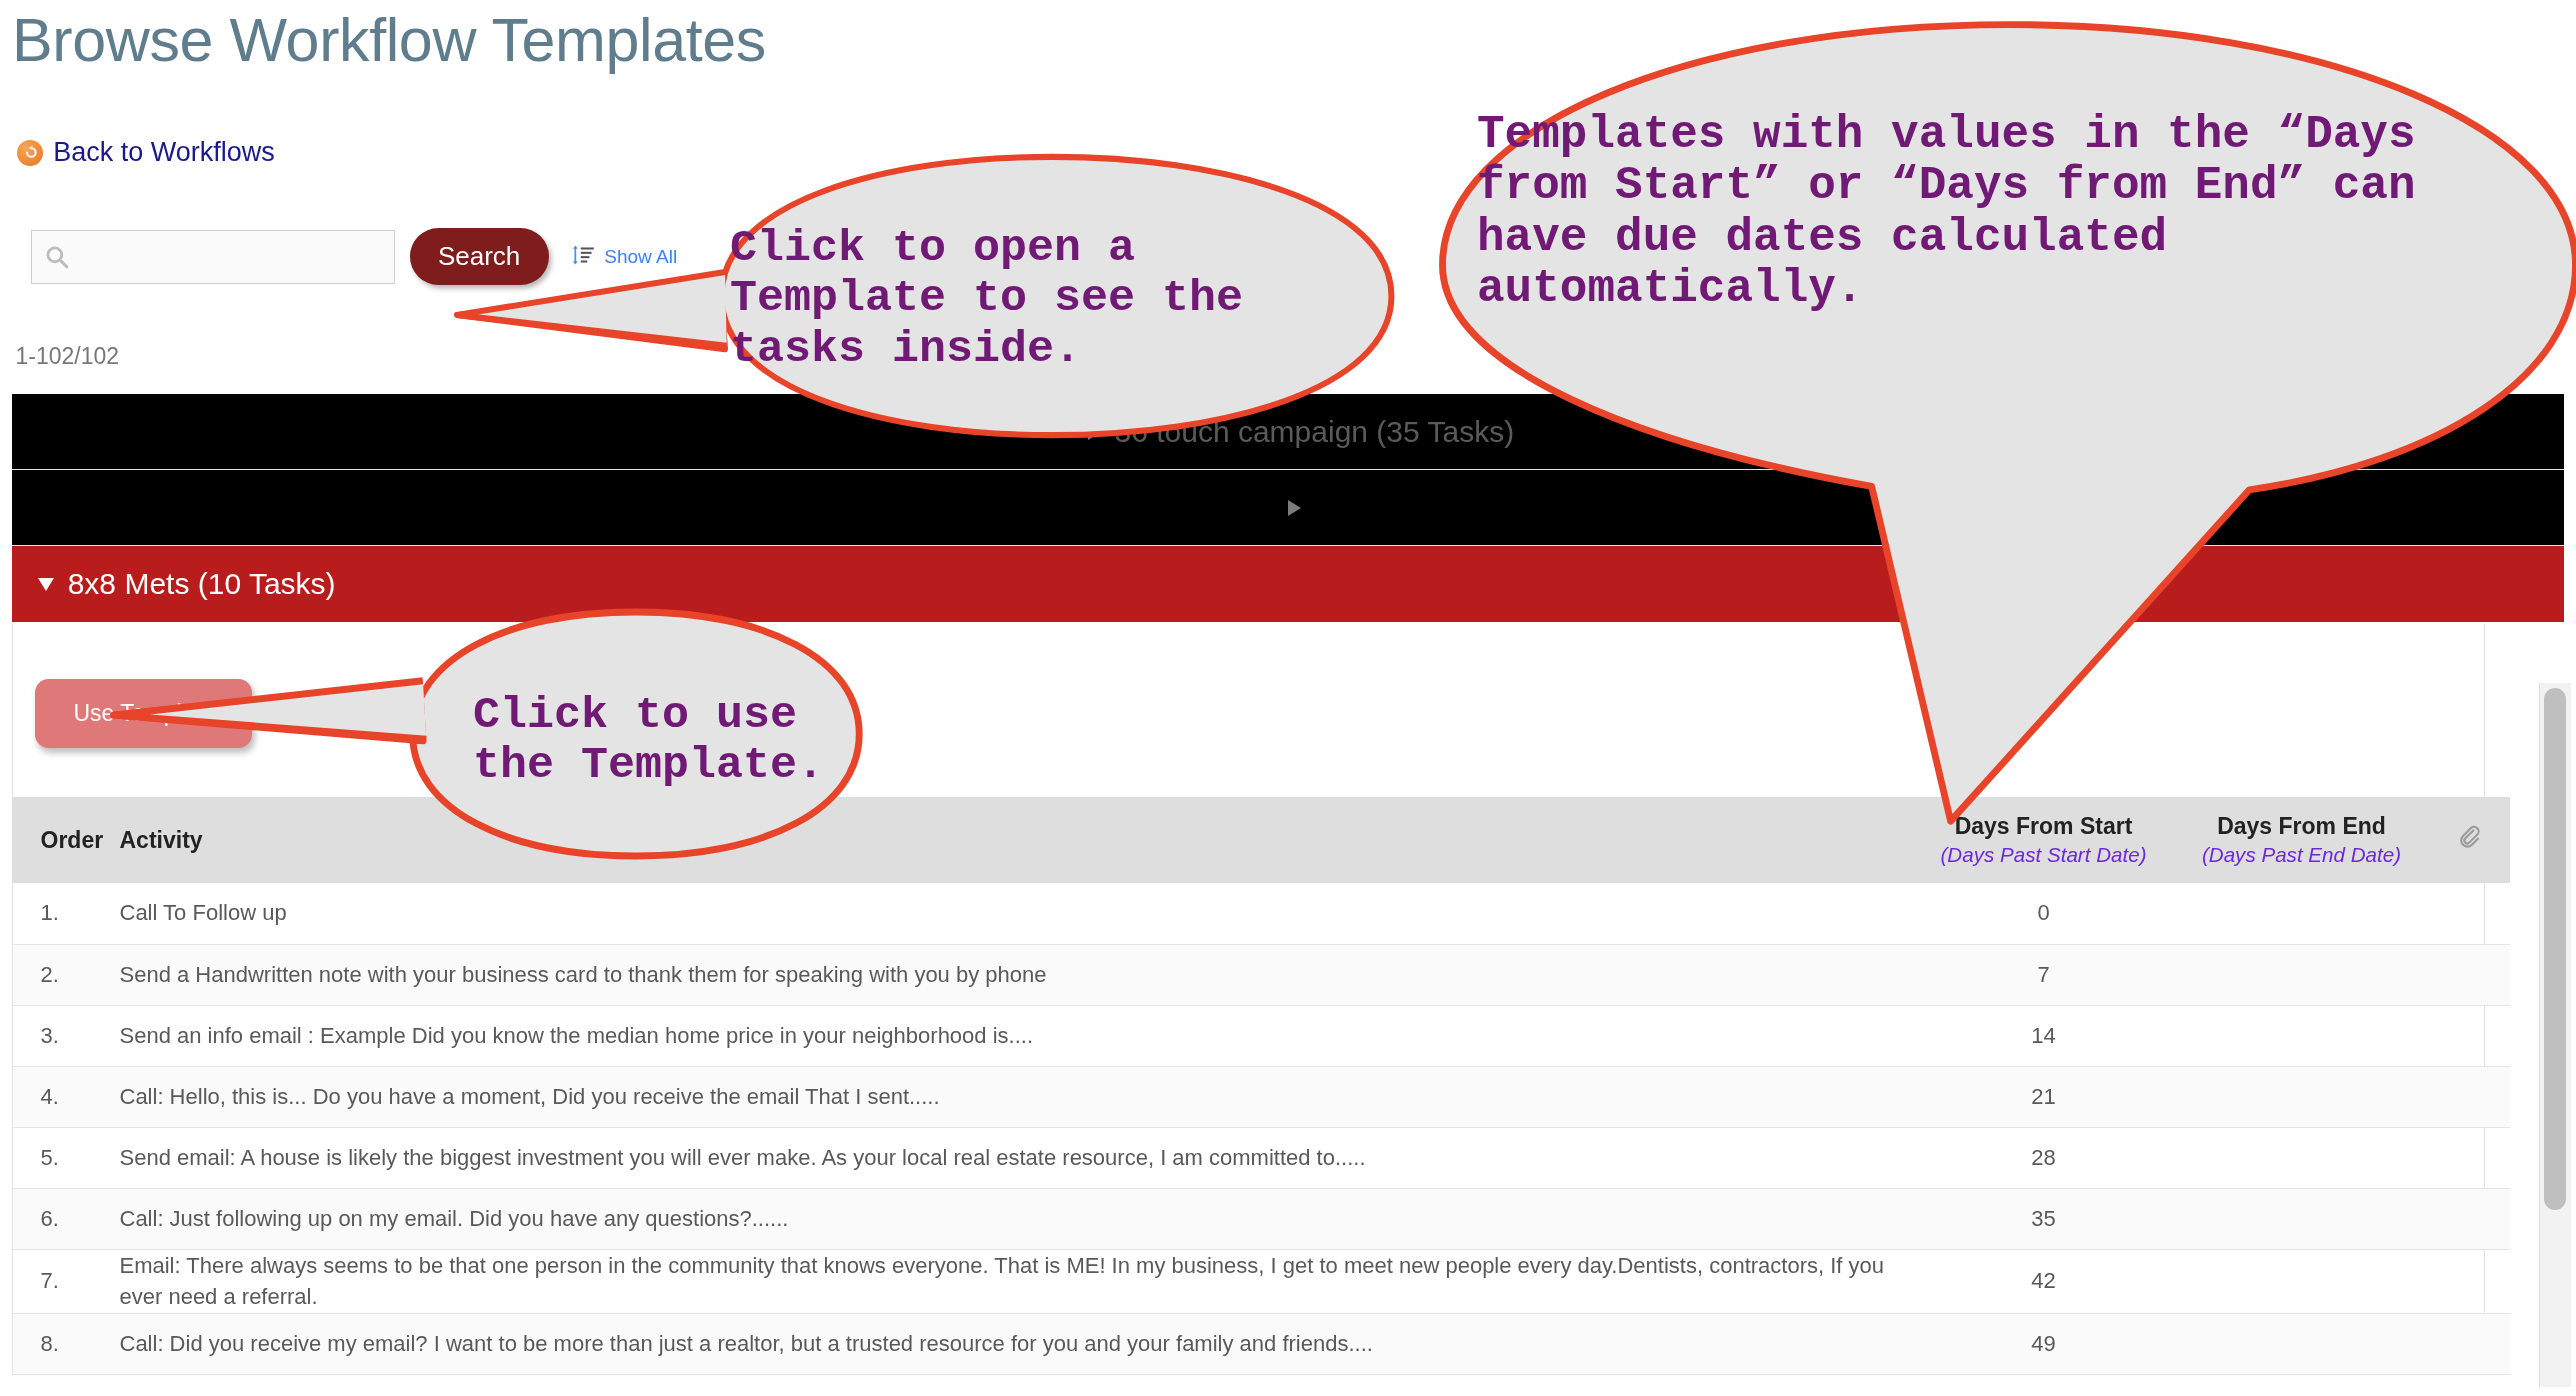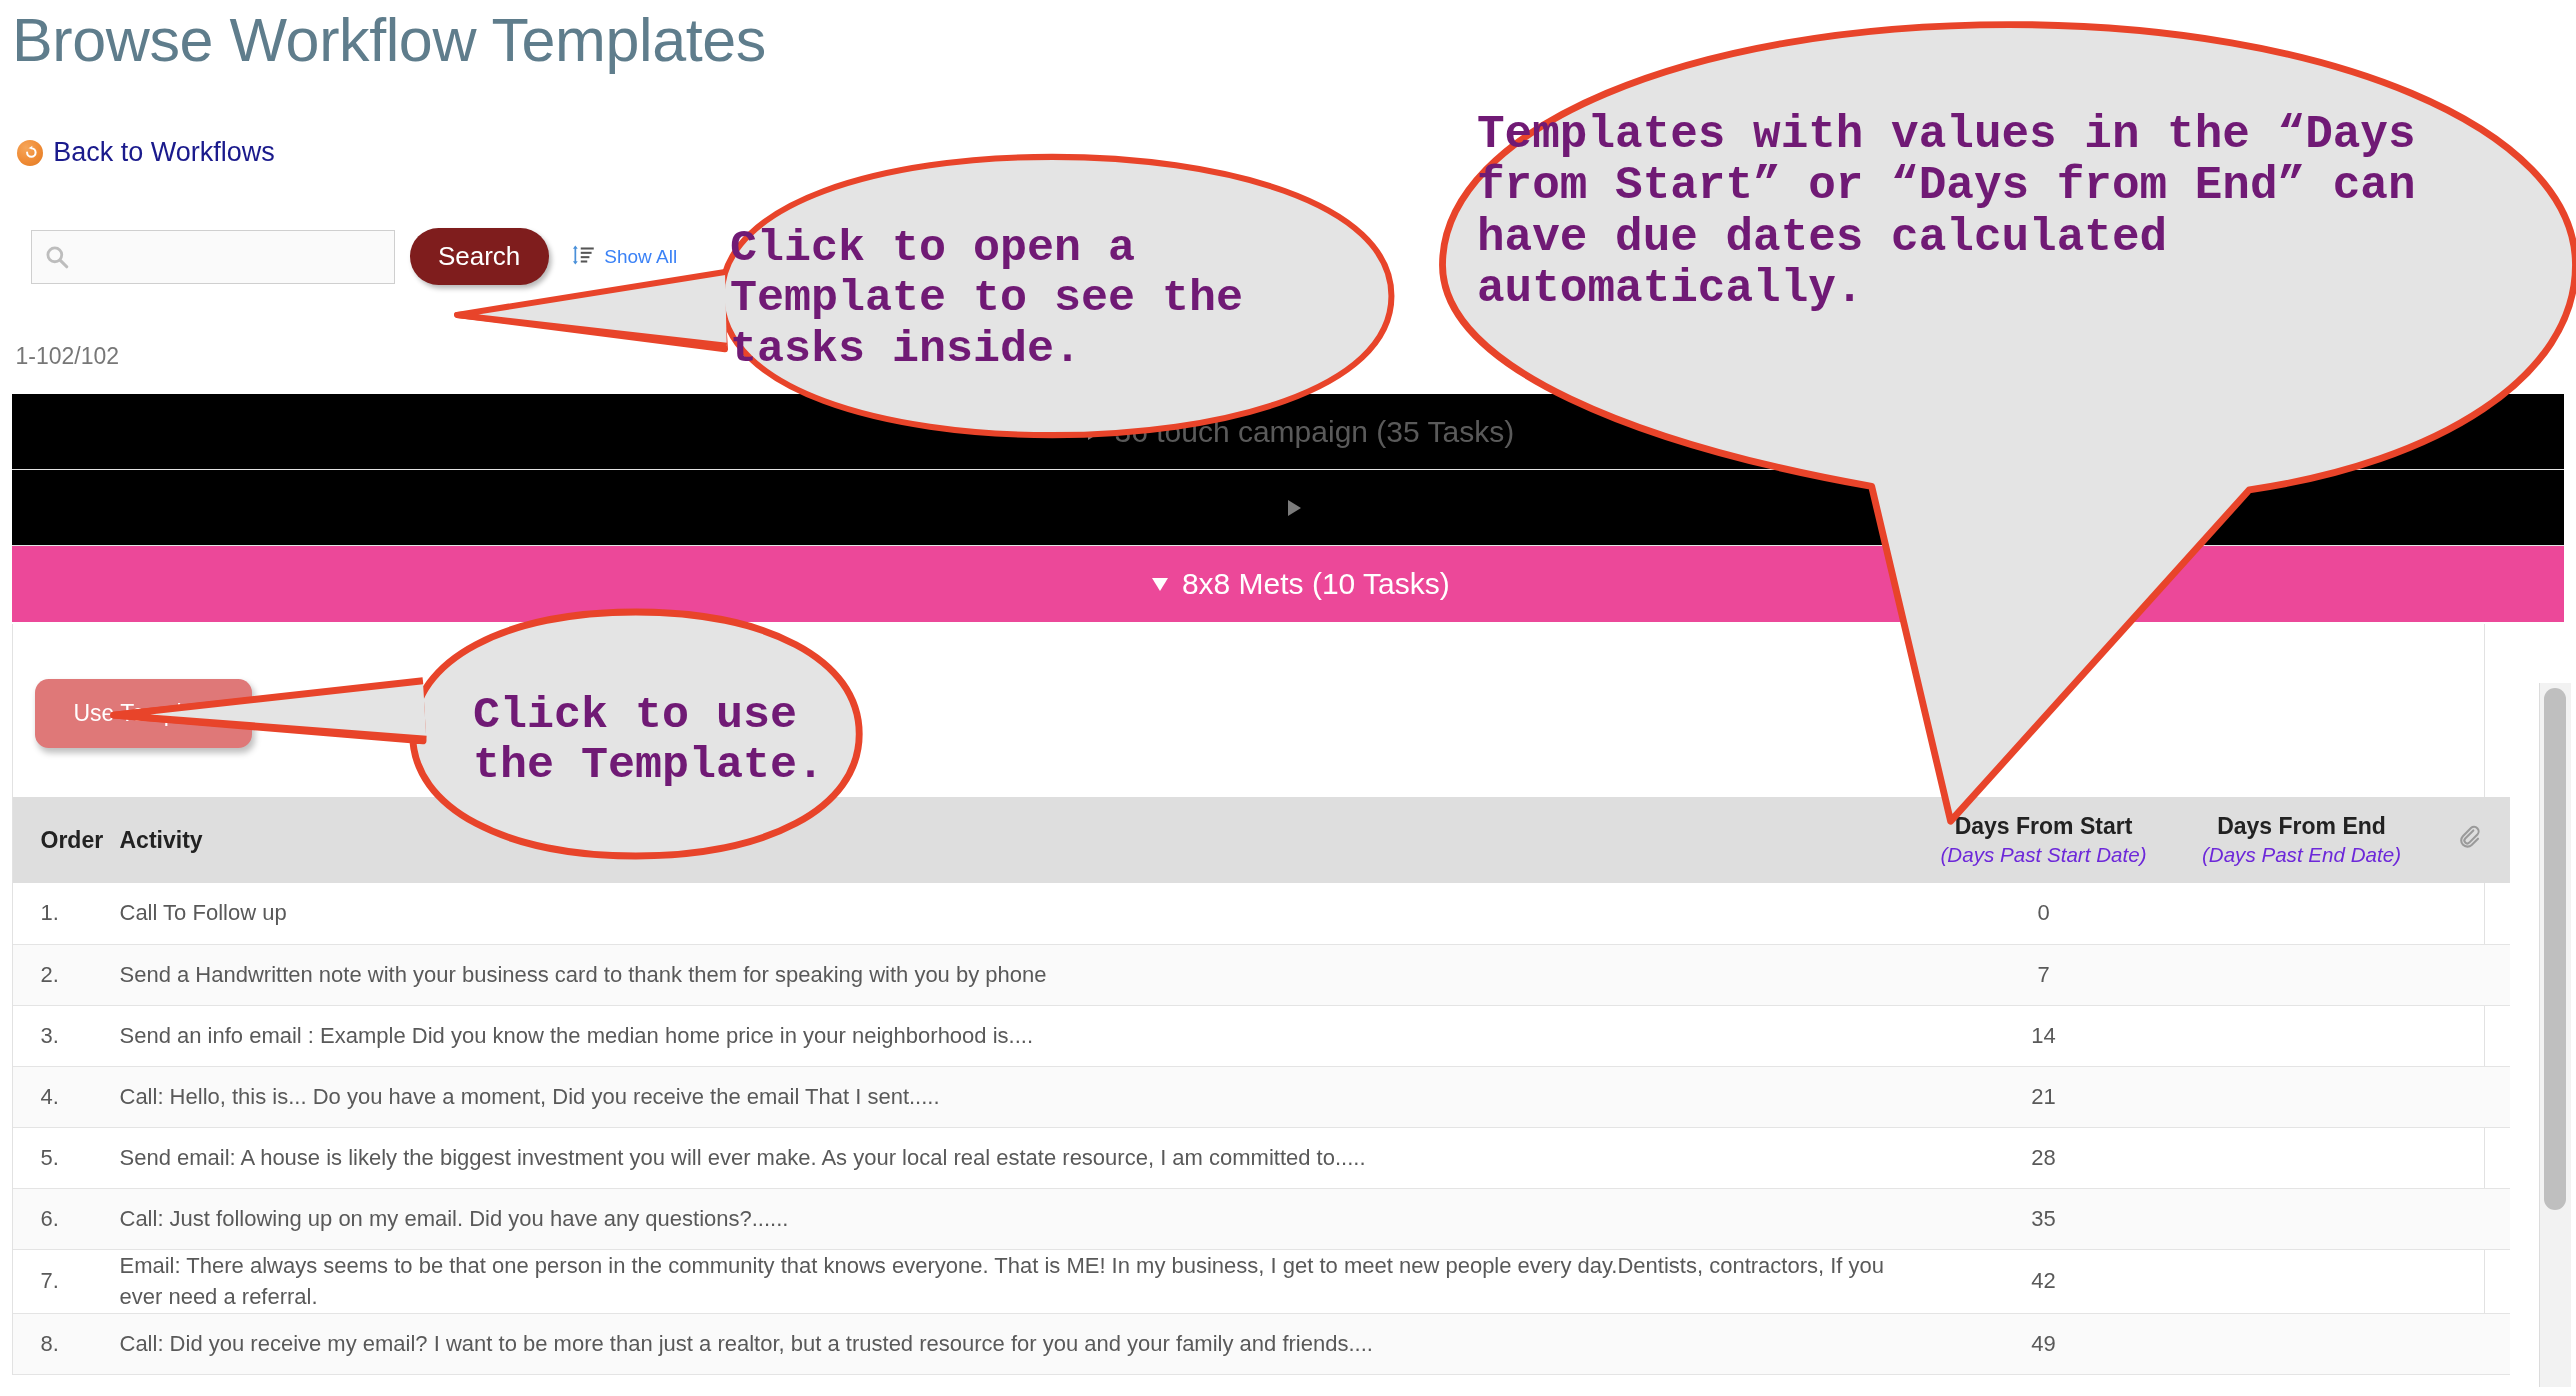--- a/index.html
+++ b/index.html
@@ -128,23 +128,22 @@
     display: flex;
     align-items: center;
     box-sizing: border-box;
     border-bottom: 1.7px solid #e2e2e2;
     background: #f4f4f4;
     padding-left: 26px;
     cursor: pointer;
   }
   .template-row.collapsed { background: #000000; justify-content: center; }
   .template-row.expanded {
-    background: #ec4899;
+    background: #b91c1c;
     border-bottom: none;
-    justify-content: center;
   }
   .tri {
     width: 0; height: 0;
     margin-right: 13.7px;
     flex: none;
   }
   .tri.right {
     border-left: 13px solid #7b7b7b;
     border-top: 8.6px solid transparent;
     border-bottom: 8.6px solid transparent;

